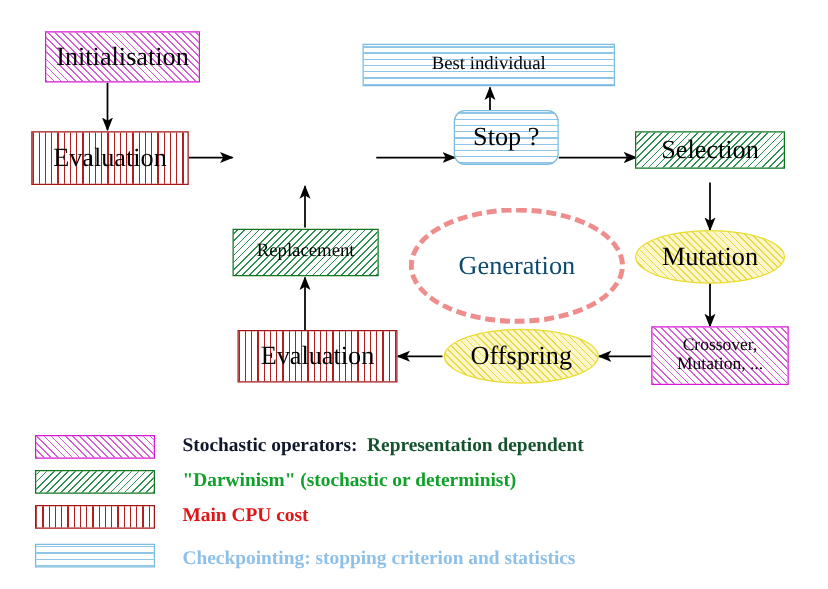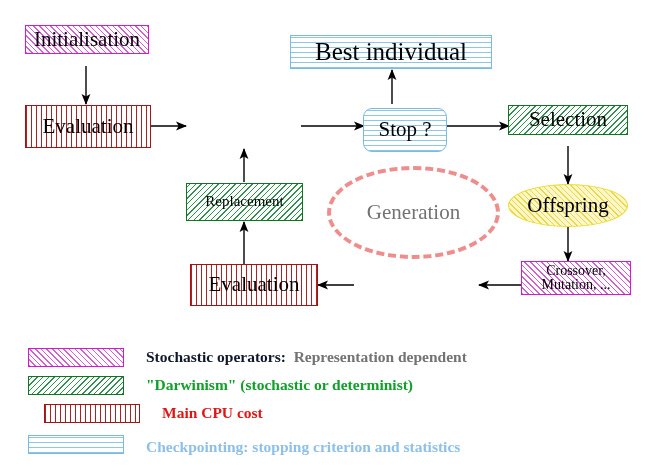--- a/index.html
+++ b/index.html
@@ -77,21 +77,21 @@
     position:absolute;
     box-sizing:border-box;
     border:4px dashed #ef8d8d;
     border-radius:50% / 50%;
     display:flex;
     align-items:center;
     justify-content:center;
     background:transparent;
     z-index:2;
   }
-  #generation-zone .lbl{ color:#737373; }
+  #generation-zone .lbl{ color:#0c4a6e; }
 
   
   #legend{
     position:absolute;
     left:0; top:340px;
     width:662px; height:131px;
     z-index:6;
   }
   .legend-row{
     position:absolute;
@@ -135,76 +135,79 @@
       <line x1="447" y1="126" x2="509" y2="126"></line>
       <line x1="568" y1="146" x2="568" y2="184"></line>
       <line x1="568" y1="226" x2="568" y2="261"></line>
       <line x1="521" y1="285" x2="479" y2="285"></line>
       <line x1="354" y1="285" x2="318" y2="285"></line>
       <line x1="244" y1="264" x2="244" y2="222"></line>
       <line x1="244" y1="182" x2="244" y2="149"></line>
     </g>
   </svg>
 
-  <div class="node hatch-magenta" style="left:25px;  top:25px;  width:124px; height:29px; font-size:21px;">
+  <div class="node hatch-magenta" style="left:36px;  top:25px;  width:124px; height:41px; font-size:21px;">
     <span class="lbl">Initialisation</span>
   </div>
 
   <div class="node hatch-red" style="left:25px;  top:105px; width:126px; height:43px; font-size:21px;">
     <span class="lbl">Evaluation</span>
   </div>
 
 
-  <div class="node hatch-blue" style="left:290px; top:35px;  width:202px; height:34px; font-size:25px;">
+  <div class="node hatch-blue" style="left:290px; top:35px;  width:202px; height:34px; font-size:15px;">
     <span class="lbl">Best individual</span>
   </div>
 
-  <div class="node hatch-blue rounded" style="left:363px; top:108px; width:84px; height:44px; font-size:21px;">
+  <div class="node hatch-blue rounded" style="left:363px; top:88px; width:84px; height:44px; font-size:21px;">
     <span class="lbl">Stop ?</span>
   </div>
 
   <div class="node hatch-green" style="left:508px; top:105px; width:120px; height:30px; font-size:21px;">
     <span class="lbl">Selection</span>
   </div>
 
   <div class="node hatch-yellow ellipse" style="left:508px; top:184px; width:120px; height:43px; font-size:21px;">
-    <span class="lbl">Offspring</span>
-  </div>
-
-  <div class="node hatch-magenta" style="left:521px; top:261px; width:110px; height:34px; font-size:14px;">
+    <span class="lbl">Mutation</span>
+  </div>
+
+  <div class="node hatch-magenta" style="left:521px; top:261px; width:110px; height:47px; font-size:14px;">
     <span class="lbl">Crossover,
 Mutation, ...</span>
   </div>
 
+  <div class="node hatch-yellow ellipse" style="left:355px; top:263px; width:124px; height:44px; font-size:21px;">
+    <span class="lbl">Offspring</span>
+  </div>
 
   <div class="node hatch-red" style="left:190px; top:264px; width:128px; height:42px; font-size:21px;">
     <span class="lbl">Evaluation</span>
   </div>
 
   <div class="node hatch-green" style="left:186px; top:183px; width:117px; height:38px; font-size:15px;text-align:right;">
     <span class="lbl">Replacement</span>
   </div>
 
   <div id="generation-zone" style="left:327px; top:166px; width:173px; height:93px; font-size:21px;">
     <span class="lbl">Generation</span>
   </div>
 
   <div id="legend">
 
     <div class="legend-row" style="top:4px;">
       <span class="legend-swatch hatch-magenta"></span>
-      <span class="legend-text"><span style="color:#0f172a">Stochastic operators:</span><span style="color:#737373" class="part2">  Representation dependent</span></span>
+      <span class="legend-text"><span style="color:#0f172a">Stochastic operators:</span><span style="color:#14532d" class="part2">  Representation dependent</span></span>
     </div>
 
     <div class="legend-row" style="top:32px;">
       <span class="legend-swatch hatch-green"></span>
       <span class="legend-text" style="color:#11a02a">"Darwinism" (stochastic or determinist)</span>
     </div>
 
-    <div class="legend-row" style="top:60px;padding-left:16px;">
+    <div class="legend-row" style="top:60px;">
       <span class="legend-swatch hatch-red"></span>
       <span class="legend-text" style="color:#e01515">Main CPU cost</span>
     </div>
 
     <div class="legend-row" style="top:88px;align-items:flex-end;">
       <span class="legend-swatch hatch-blue"></span>
       <span class="legend-text" style="color:#8fc0e8">Checkpointing: stopping criterion and statistics</span>
     </div>
 
   </div>

